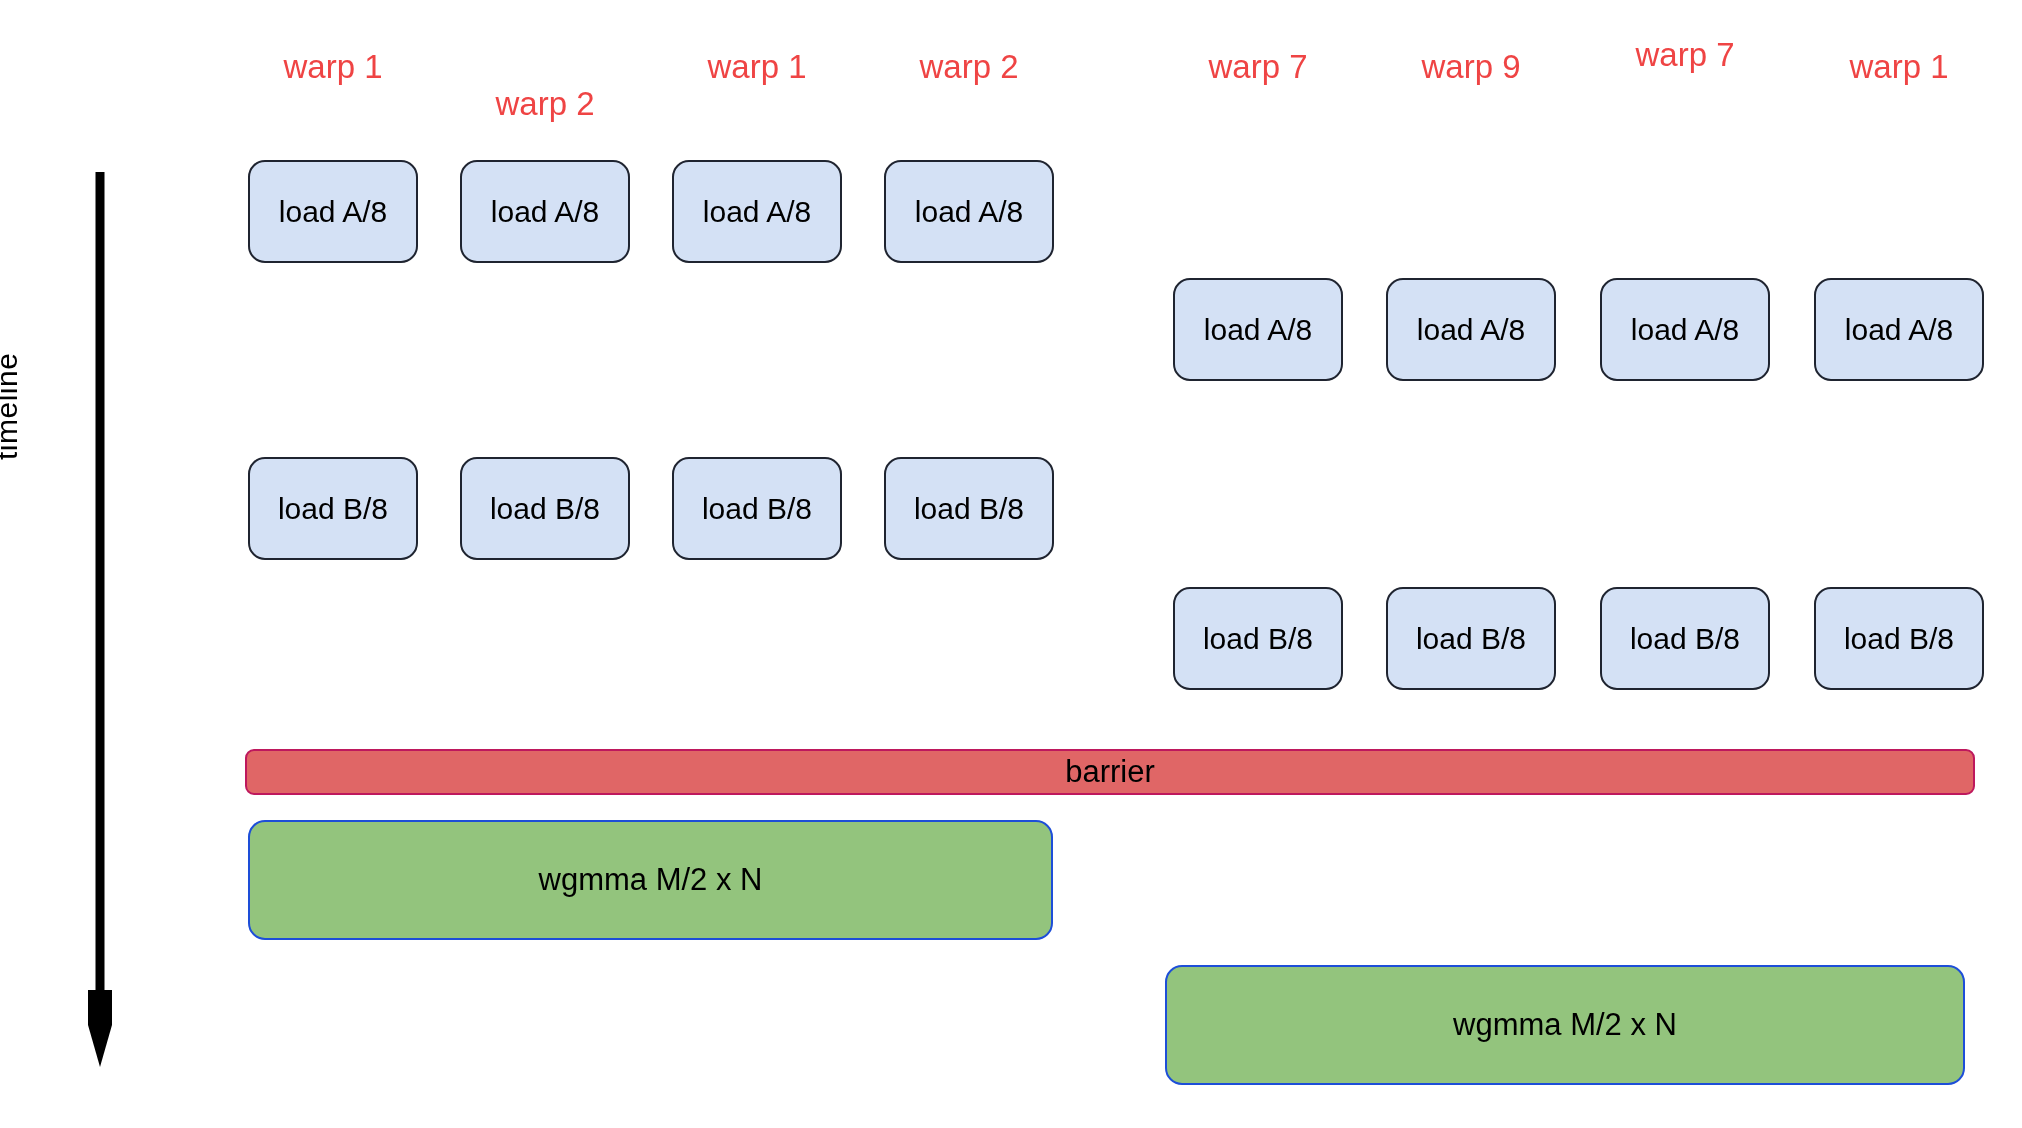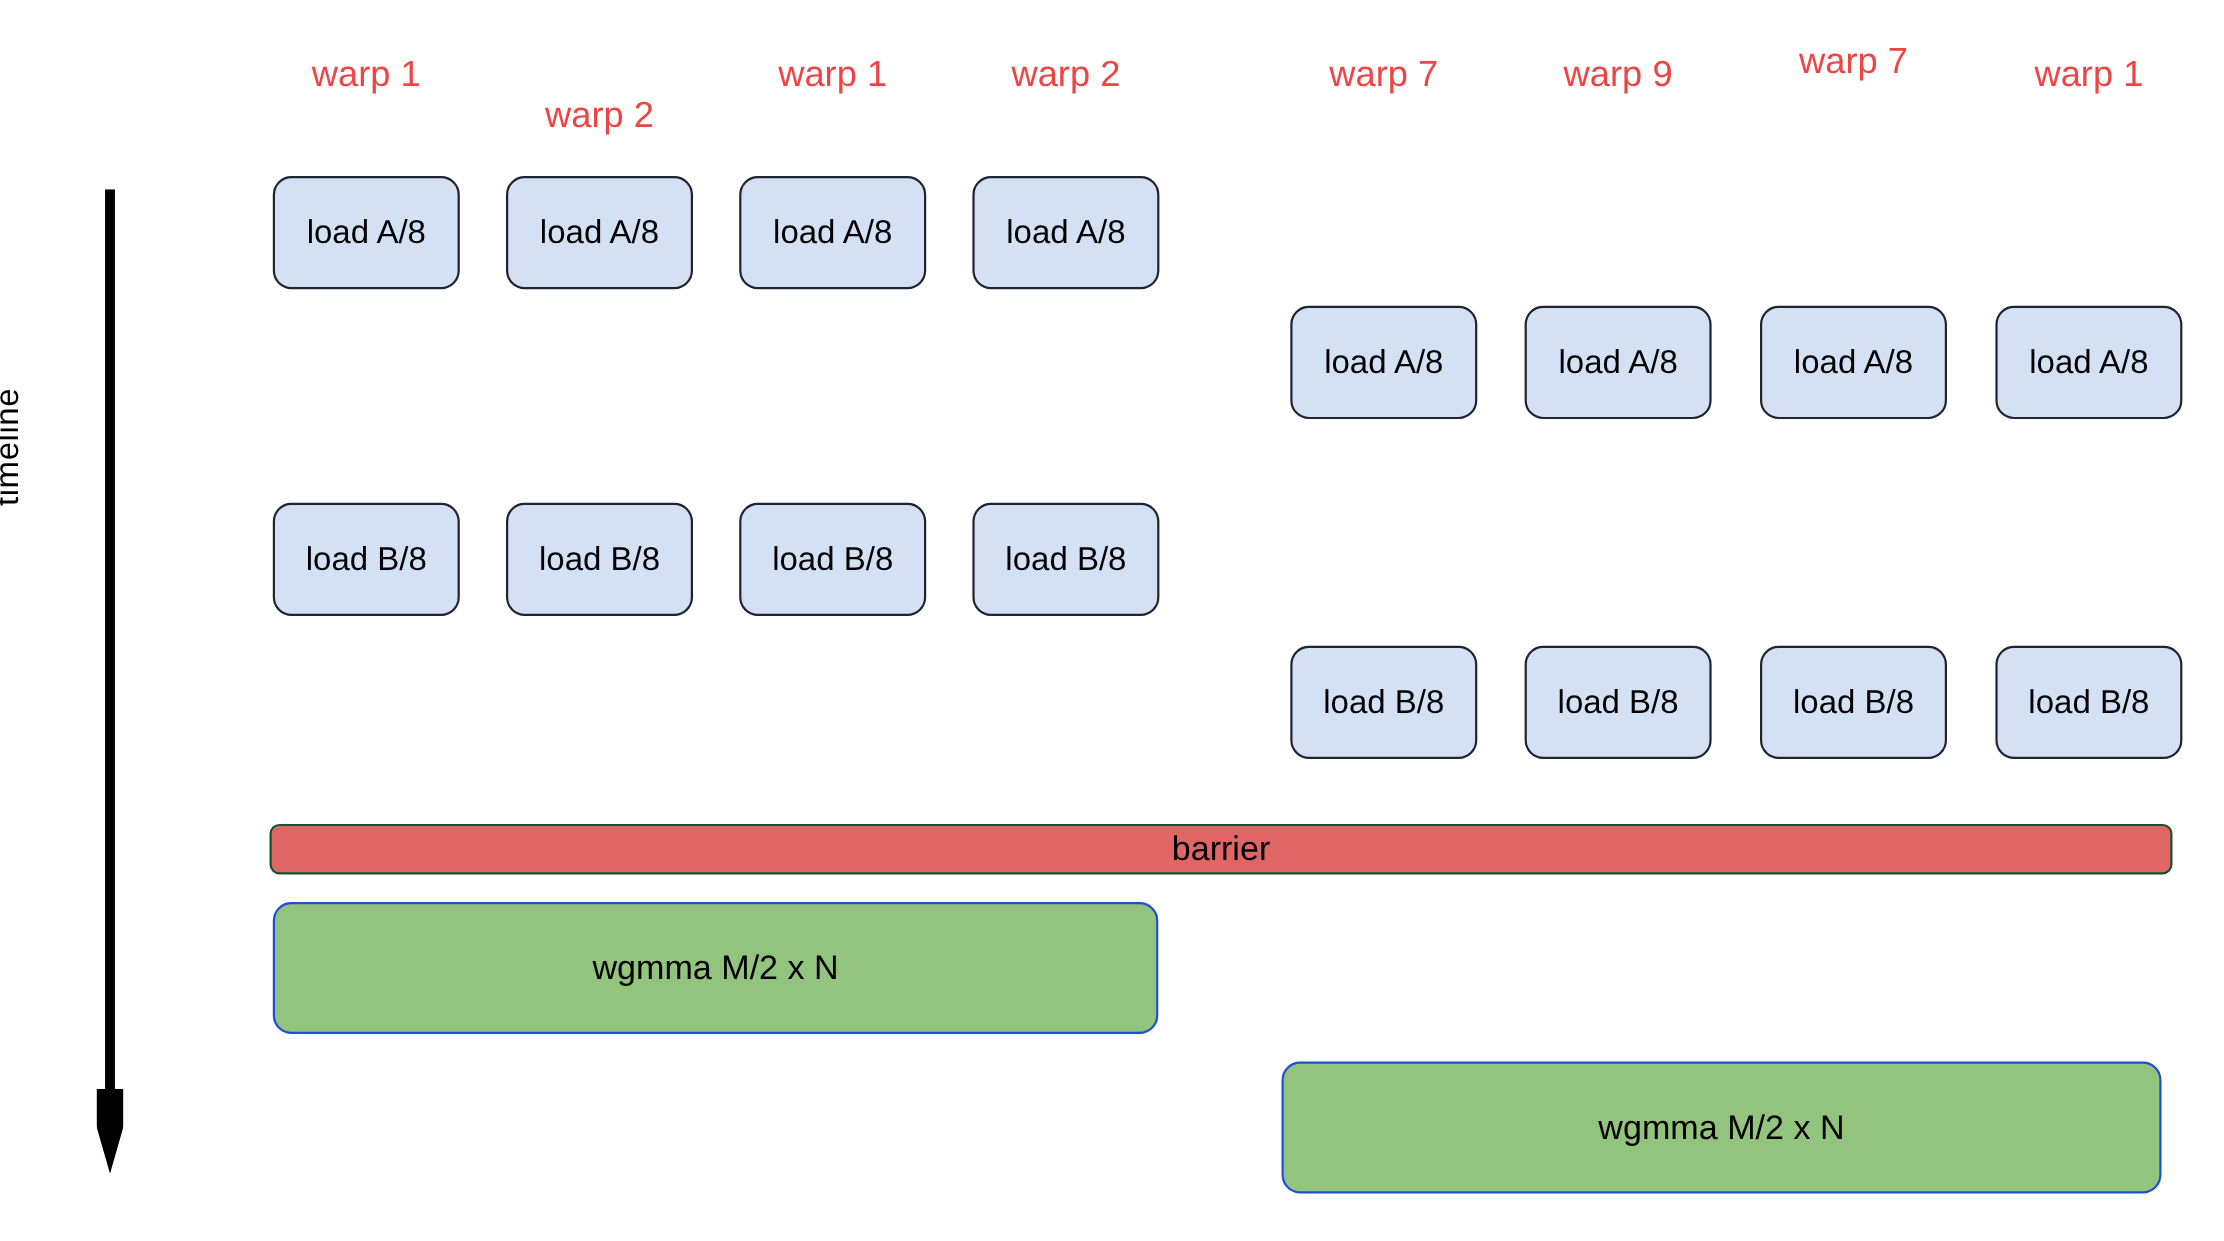--- a/index.html
+++ b/index.html
@@ -66,21 +66,21 @@
   }
   .op-load {
     width: 170px;
     height: 103px;
     background: #d4e1f5;
     border: 2px solid #1f2430;
   }
   .op-barrier {
     height: 46px;
     background: #e06666;
-    border: 2px solid #14532d;
+    border: 2px solid #be185d;
     border-radius: 9px;
     font-size: 31px;
   }
   .op-wgmma {
     height: 120px;
     background: #93c47d;
     border: 2px solid #1d4ed8;
     border-radius: 17px;
     font-size: 31px;
   }

